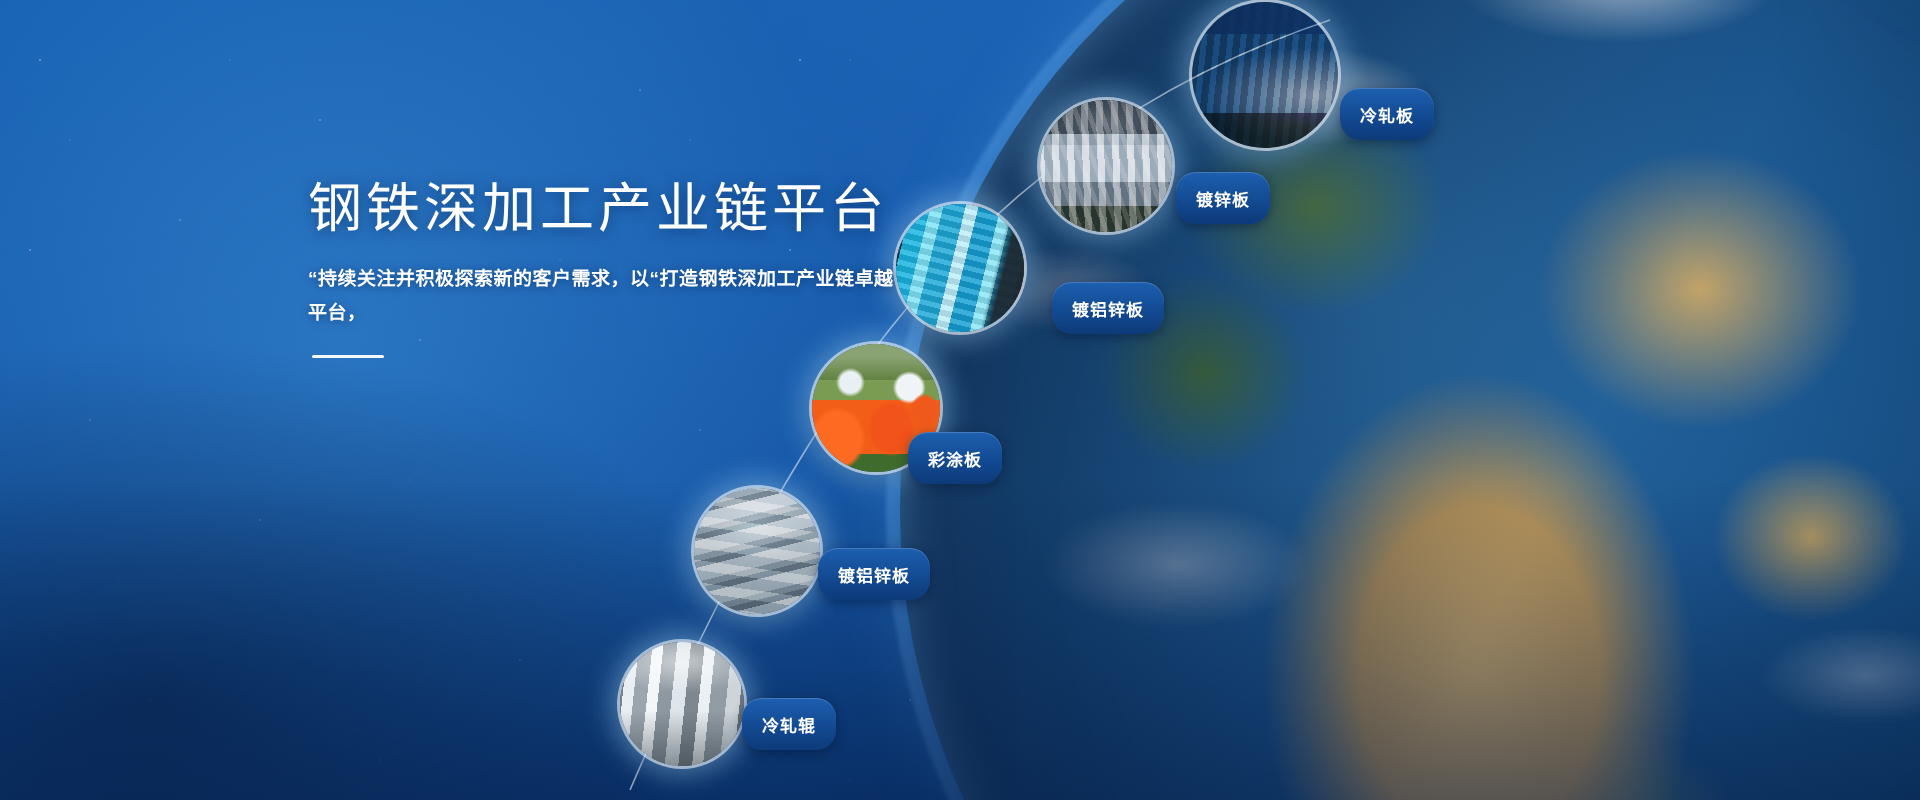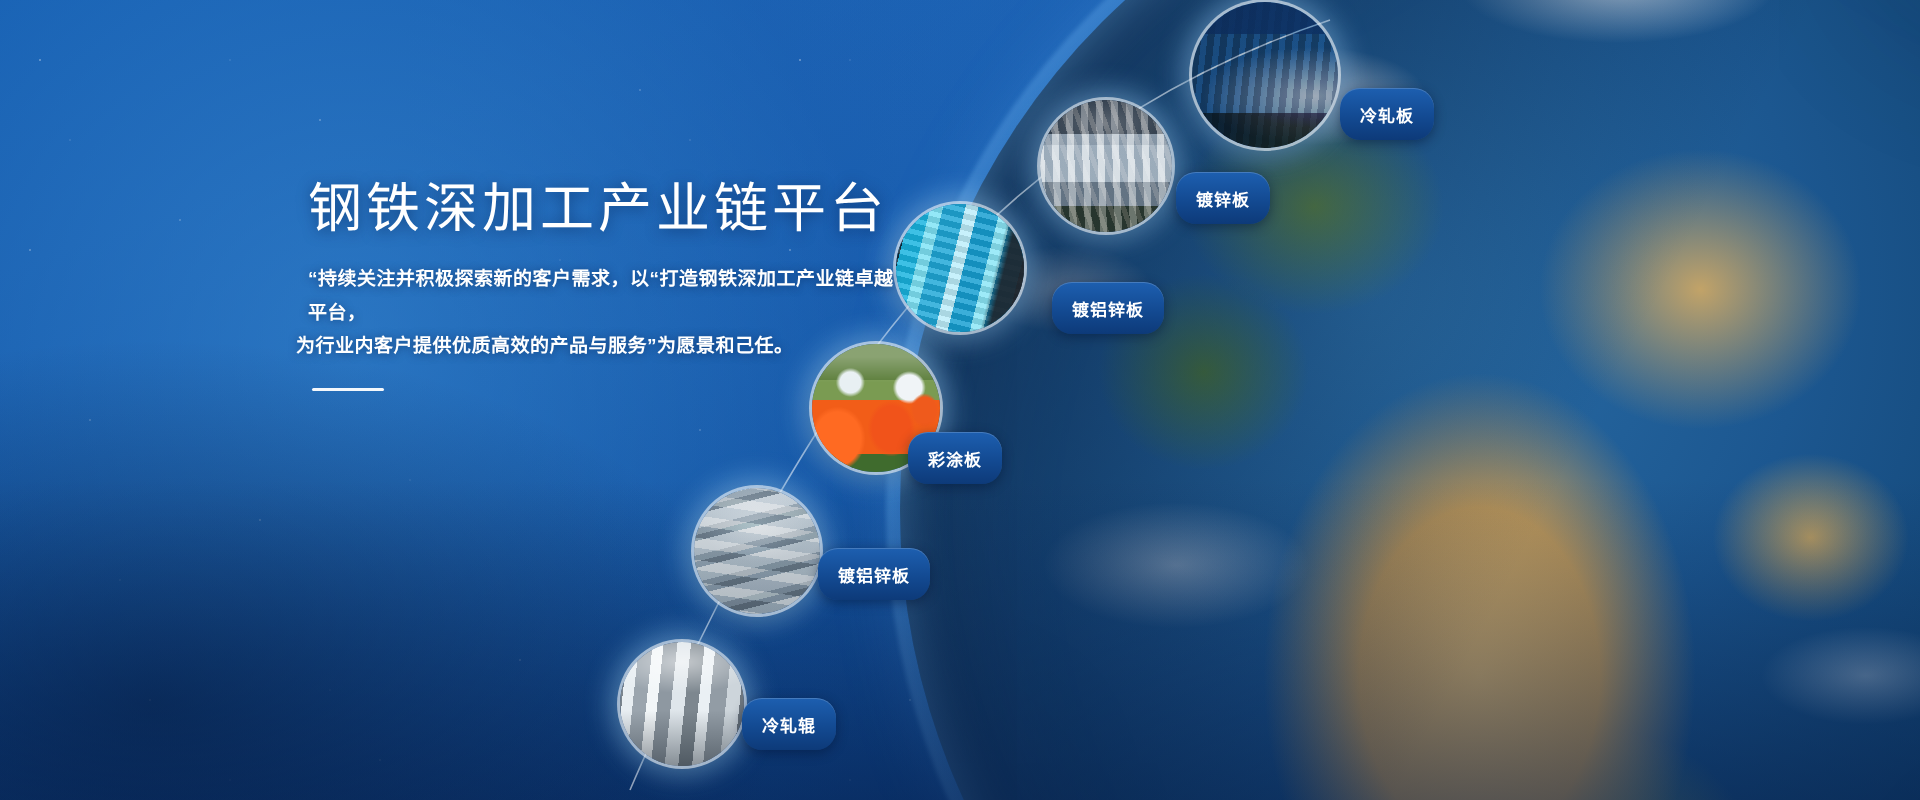--- a/index.html
+++ b/index.html
@@ -301,18 +301,17 @@
     <div class="thumb" style="left:620px; top:642px; width:124px; height:124px;">
       <i class="art-roll"></i>
     </div>
     <div class="pill" style="left:742px; top:698px;text-align:center;">冷轧辊</div>
   </div>
 
   <div class="copy">
     <div class="headline">钢铁深加工产业链平台</div>
     <div class="sub">
       <span class="line line-1">“持续关注并积极探索新的客户需求，以“打造钢铁深加工产业链卓越平台，</span>
-      <span class="line line-2">为行业内客户提供优质高效的产品与服务”为愿景和己任。</span>
     </div>
     <div class="rule"></div>
   </div>
 
 </div>
 
 </body></html>

